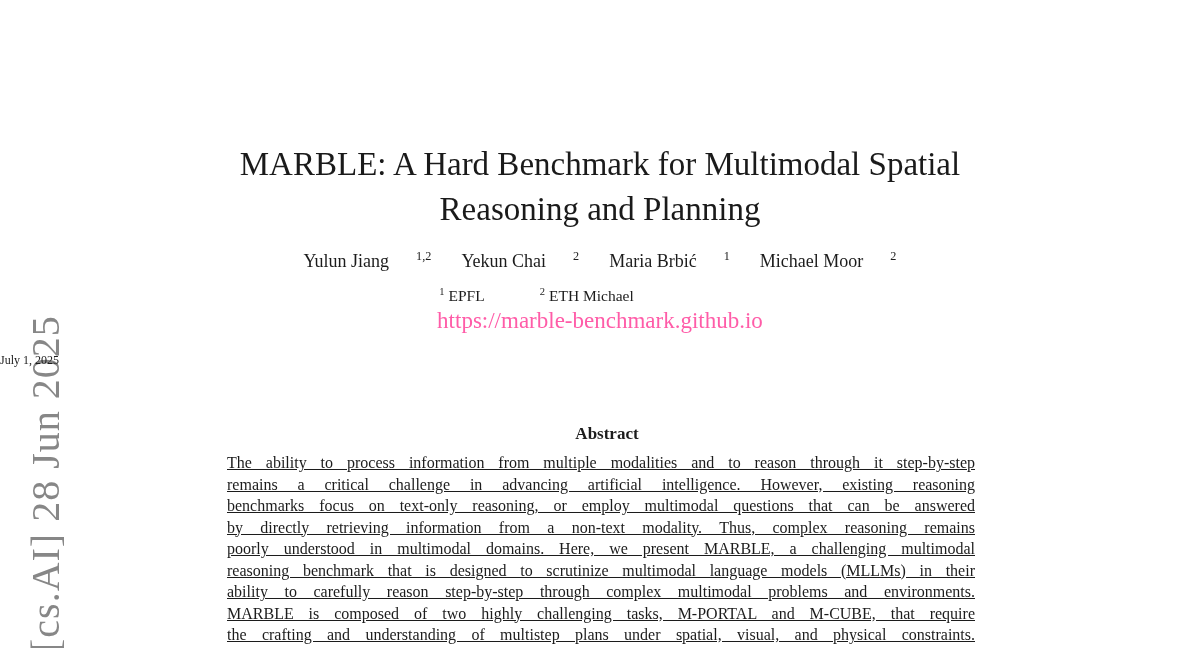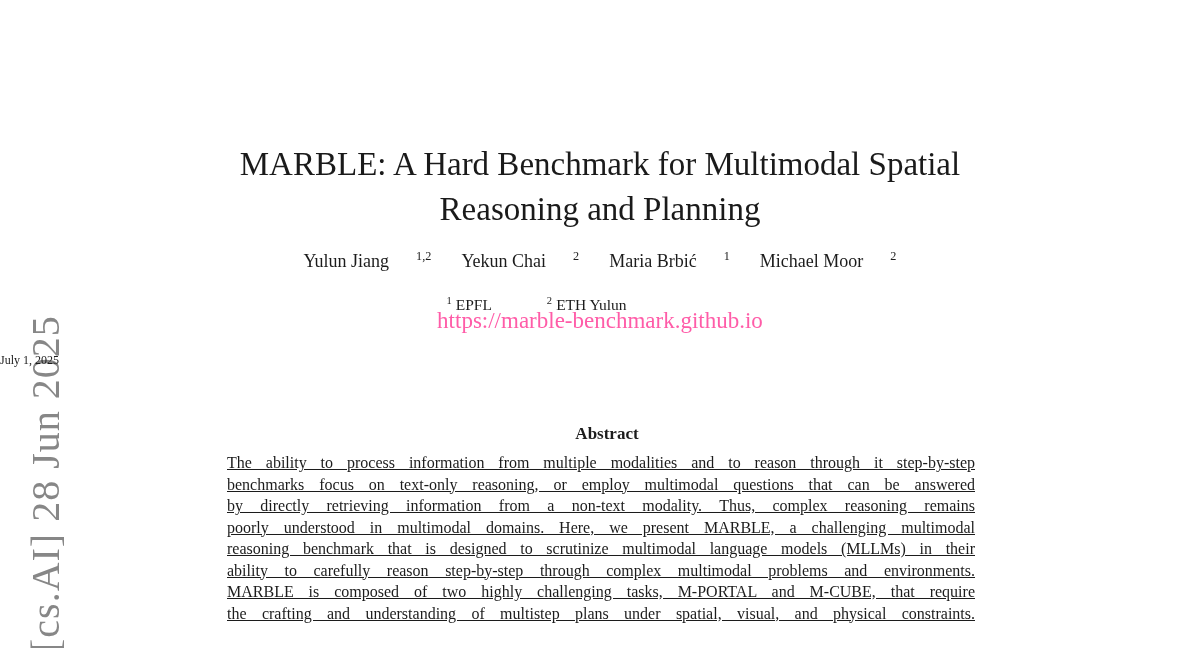--- a/index.html
+++ b/index.html
@@ -50,21 +50,21 @@
   }
   .author sup, .affil sup {
     font-size: 68%;
     vertical-align: super;
     line-height: 0;
     margin-left: 27px;
   }
 
   .affiliations-row {
     position: absolute;
-    top: 296px;
+    top: 287px;
     left: 0;
     width: 1046px;
     display: flex;
     justify-content: center;
     gap: 28px;
     font-size: 15.5px;
   }
   .affil sup { margin-right: 4px; }
 
   .url-row {
@@ -131,33 +131,34 @@
 
   <div class="authors-row">
     <span class="author"><span>Yulun Jiang</span><sup>1,2</sup></span>
     <span class="author"><span>Yekun Chai</span><sup>2</sup></span>
     <span class="author"><span>Maria Brbić</span><sup>1</sup></span>
     <span class="author"><span>Michael Moor</span><sup>2</sup></span>
   </div>
 
   <div class="affiliations-row">
     <span class="affil"><sup>1</sup><span>EPFL</span></span>
-    <span class="affil"><sup>2</sup><span>ETH Yulun</span></span>
+    <span class="affil"><sup>2</sup><span>ETH Michael</span></span>
   </div>
 
   <div class="url-row">
     <a href="#">https://marble-benchmark.github.io</a>
   </div>
 
   <div class="date-row">July 1, 2025</div>
 
   <div class="abstract-heading">Abstract</div>
 
   <div class="abstract-body">
     <div class="abstract-line">The ability to process information from multiple modalities and to reason through it step-by-step</div>
+    <div class="abstract-line">remains a critical challenge in advancing artificial intelligence. However, existing reasoning</div>
     <div class="abstract-line">benchmarks focus on text-only reasoning, or employ multimodal questions that can be answered</div>
     <div class="abstract-line">by directly retrieving information from a non-text modality. Thus, complex reasoning remains</div>
     <div class="abstract-line">poorly understood in multimodal domains. Here, we present MARBLE, a challenging multimodal</div>
     <div class="abstract-line">reasoning benchmark that is designed to scrutinize multimodal language models (MLLMs) in their</div>
     <div class="abstract-line">ability to carefully reason step-by-step through complex multimodal problems and environments.</div>
     <div class="abstract-line">MARBLE is composed of two highly challenging tasks, M-PORTAL and M-CUBE, that require</div>
     <div class="abstract-line">the crafting and understanding of multistep plans under spatial, visual, and physical constraints.</div>
   </div>
 
 </div>

